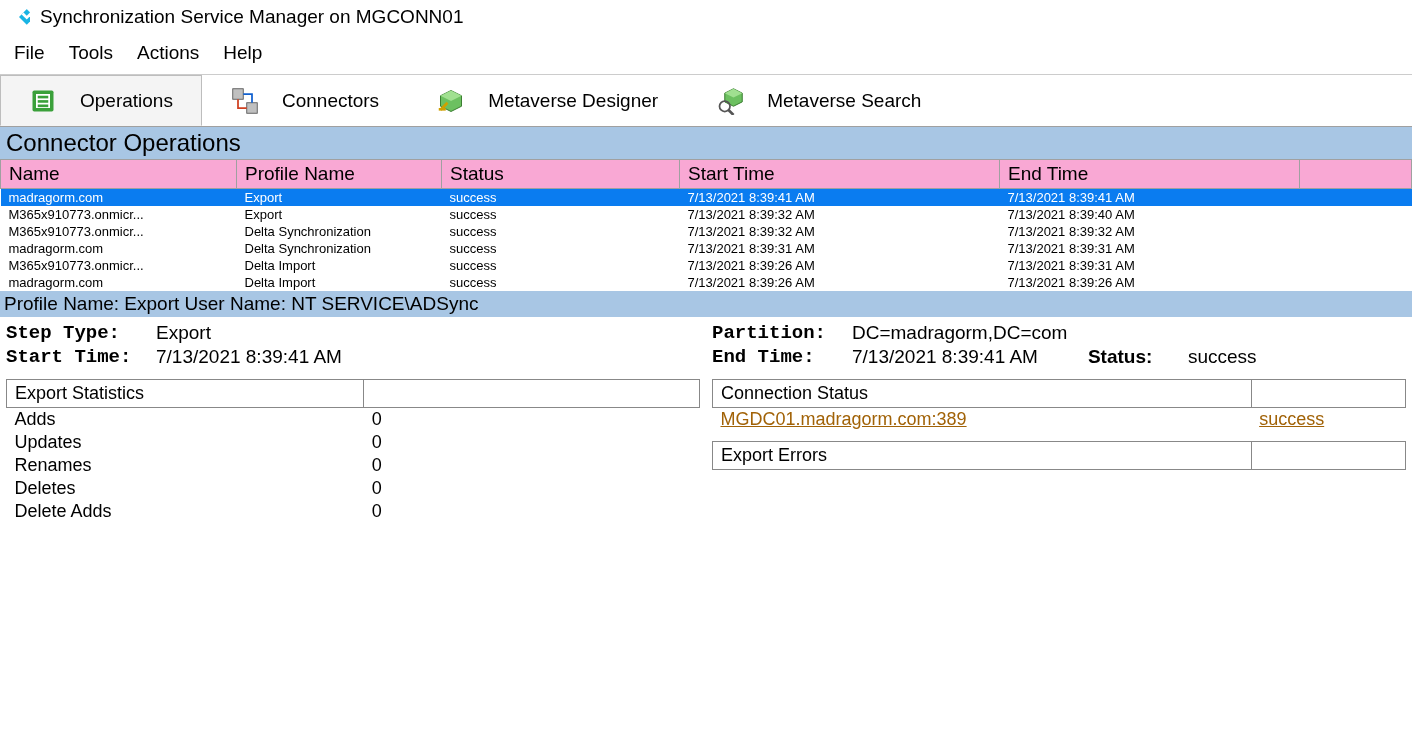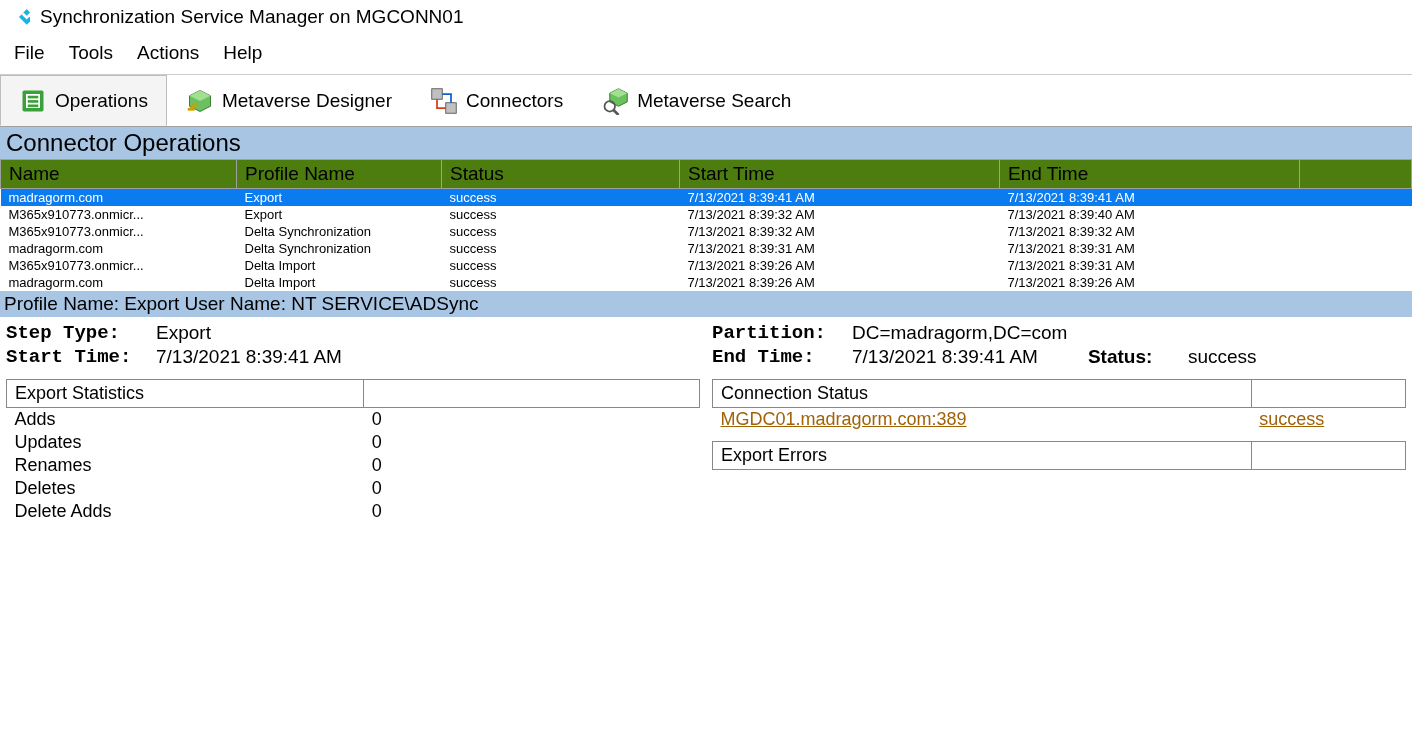--- a/index.html
+++ b/index.html
@@ -36,22 +36,22 @@
   .toolbar {
     display: flex;
     align-items: center;
     border-bottom: 1px solid #a0a0a0;
     background: #fff;
     height: 52px;
   }
   .tool-btn {
     display: flex;
     align-items: center;
-    gap: 8px;
-    padding: 6px 18px;
+    gap: 23px;
+    padding: 6px 28px;
     height: 100%;
     font-size: 19px;
     border: 1px solid transparent;
   }
   .tool-btn.active {
     background: #f4f4f4;
     border: 1px solid #bdbdbd;
     border-bottom: 1px solid #f4f4f4;
   }
   .tool-icon {
@@ -64,21 +64,21 @@
     padding: 2px 6px;
     font-size: 24px;
   }
   .grid {
     width: 100%;
     border-collapse: collapse;
   }
   .grid th {
     text-align: left;
     font-weight: normal;
-    background: #4d7c0f;
+    background: #f9a8d4;
     border: 1px solid #a0a0a0;
     padding: 3px 8px;
     font-size: 19px;
   }
   .grid td {
     padding: 1px 8px;
     font-size: 13px;
     white-space: nowrap;
     overflow: hidden;
     text-overflow: ellipsis;
@@ -160,38 +160,38 @@
           <rect x="10" y="10" width="12" height="3" fill="#3aa03a"></rect>
           <rect x="10" y="15" width="12" height="3" fill="#3aa03a"></rect>
           <rect x="10" y="20" width="12" height="3" fill="#3aa03a"></rect>
         </svg>
     </span>
     <span>Operations</span>
   </div>
   <div class="tool-btn">
     <span class="tool-icon">
       <svg viewBox="0 0 32 32">
+          <rect x="2" y="2" width="12" height="12" fill="#c0c0c0" stroke="#555"></rect>
+          <rect x="18" y="18" width="12" height="12" fill="#c0c0c0" stroke="#555"></rect>
+          <path d="M14 8 h10 v10" stroke="#1060d0" stroke-width="2" fill="none"></path>
+          <path d="M8 14 v10 h10" stroke="#d04020" stroke-width="2" fill="none"></path>
+        </svg>
+    </span>
+    <span>Connectors</span>
+  </div>
+  <div class="tool-btn">
+    <span class="tool-icon">
+      <svg viewBox="0 0 32 32">
           <polygon points="16,4 28,10 28,22 16,28 4,22 4,10" fill="#6cc060" stroke="#2a7020"></polygon>
           <polygon points="16,4 28,10 16,16 4,10" fill="#a0e090"></polygon>
           <path d="M4 26 L12 18" stroke="#d0a000" stroke-width="3"></path>
           <rect x="2" y="24" width="8" height="3" fill="#d0a000"></rect>
         </svg>
     </span>
     <span>Metaverse Designer</span>
-  </div>
-  <div class="tool-btn">
-    <span class="tool-icon">
-      <svg viewBox="0 0 32 32">
-          <rect x="2" y="2" width="12" height="12" fill="#c0c0c0" stroke="#555"></rect>
-          <rect x="18" y="18" width="12" height="12" fill="#c0c0c0" stroke="#555"></rect>
-          <path d="M14 8 h10 v10" stroke="#1060d0" stroke-width="2" fill="none"></path>
-          <path d="M8 14 v10 h10" stroke="#d04020" stroke-width="2" fill="none"></path>
-        </svg>
-    </span>
-    <span>Connectors</span>
   </div>
   <div class="tool-btn">
     <span class="tool-icon">
       <svg viewBox="0 0 32 32">
           <polygon points="20,2 30,7 30,17 20,22 10,17 10,7" fill="#6cc060" stroke="#2a7020"></polygon>
           <polygon points="20,2 30,7 20,12 10,7" fill="#a0e090"></polygon>
           <circle cx="10" cy="22" r="6" fill="none" stroke="#555" stroke-width="2"></circle>
           <path d="M14 26 L20 32" stroke="#555" stroke-width="3"></path>
         </svg>
     </span>

